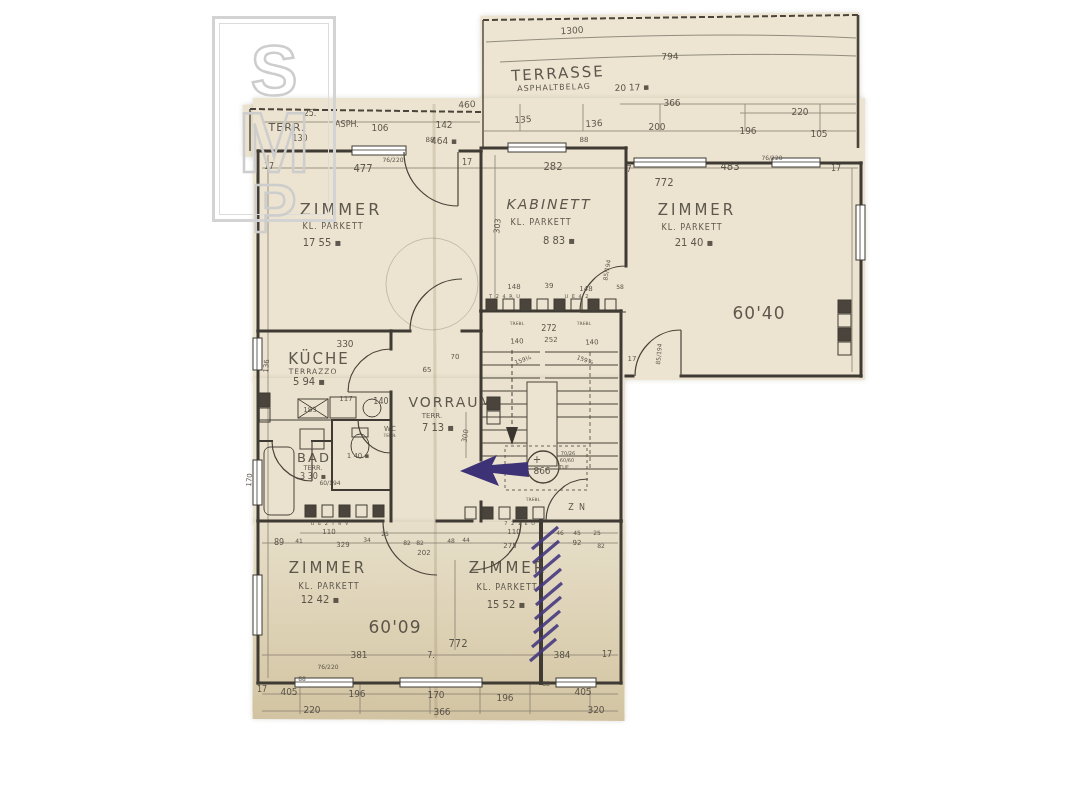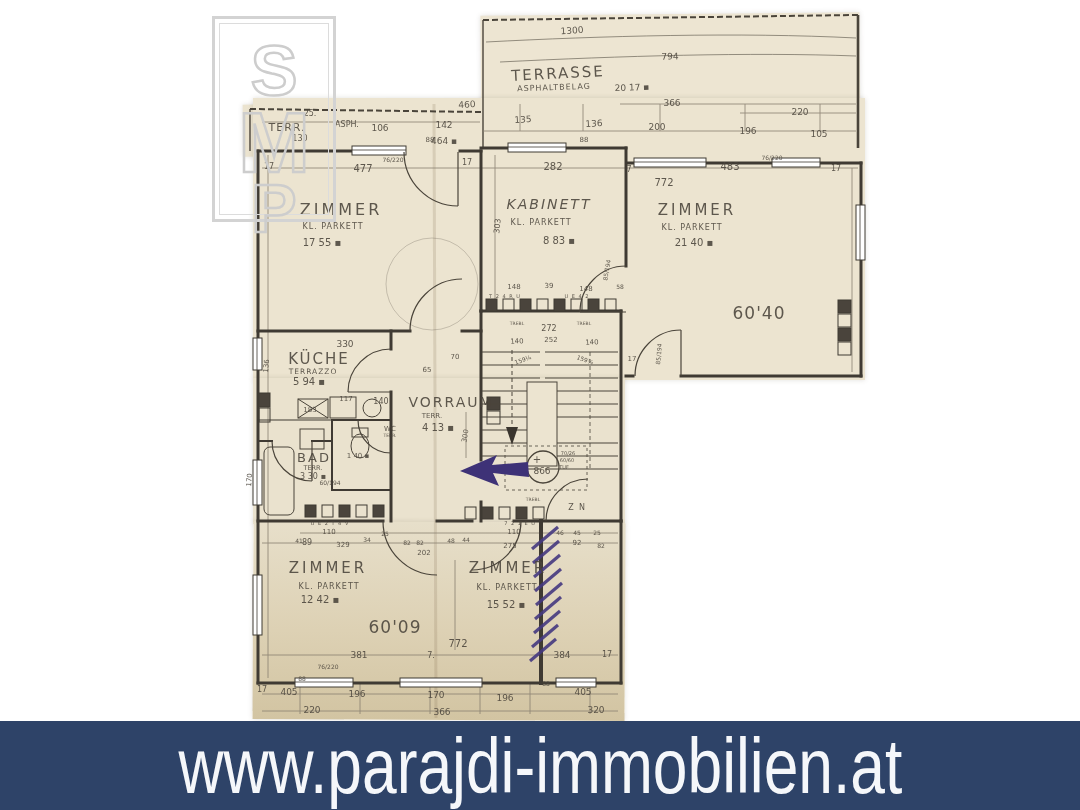--- a/index.html
+++ b/index.html
@@ -299,30 +299,30 @@
       <span class="plbl" style="left: 309px; top: 382px; font-size: 10px; transform: translate(-50%, -50%) rotate(0deg);">5 94 ▪</span>
       <span class="plbl" style="left: 267px; top: 366px; font-size: 7px; transform: translate(-50%, -50%) rotate(-85deg);">136</span>
       <span class="plbl" style="left: 250px; top: 480px; font-size: 7px; transform: translate(-50%, -50%) rotate(-85deg);">170</span>
       <span class="plbl" style="left: 346px; top: 399px; font-size: 7px; transform: translate(-50%, -50%) rotate(0deg);">117</span>
       <span class="plbl" style="left: 381px; top: 402px; font-size: 8px; transform: translate(-50%, -50%) rotate(0deg);">140</span>
       <span class="plbl" style="left: 310px; top: 410px; font-size: 7px; transform: translate(-50%, -50%) rotate(0deg);">183</span>
       <span class="plbl" style="left: 427px; top: 354px; font-size: 7px; transform: translate(-50%, -50%) rotate(0deg); margin-top: 16px;">65</span>
       <span class="plbl" style="left: 455px; top: 357px; font-size: 7px; transform: translate(-50%, -50%) rotate(0deg);">70</span>
       <span class="plbl" style="left: 451px; top: 402px; font-size: 14px; letter-spacing: 2px; transform: translate(-50%, -50%) rotate(0deg);">VORRAUM</span>
       <span class="plbl" style="left: 432px; top: 416px; font-size: 7px; transform: translate(-50%, -50%) rotate(0deg);">TERR.</span>
-      <span class="plbl" style="left: 438px; top: 428px; font-size: 10px; transform: translate(-50%, -50%) rotate(0deg);">4 13 ▪</span>
+      <span class="plbl" style="left: 438px; top: 428px; font-size: 10px; transform: translate(-50%, -50%) rotate(0deg);">7 13 ▪</span>
       <span class="plbl" style="left: 466px; top: 436px; font-size: 7px; transform: translate(-50%, -50%) rotate(-80deg);">300</span>
       <span class="plbl" style="left: 390px; top: 429px; font-size: 7px; transform: translate(-50%, -50%) rotate(0deg);">WC</span>
       <span class="plbl" style="left: 390px; top: 436px; font-size: 4.5px; transform: translate(-50%, -50%) rotate(0deg);">TERR.</span>
       <span class="plbl" style="left: 358px; top: 456px; font-size: 7px; transform: translate(-50%, -50%) rotate(0deg);">1 40 ▪</span>
       <span class="plbl" style="left: 314px; top: 457px; font-size: 13px; letter-spacing: 2px; transform: translate(-50%, -50%) rotate(0deg);">BAD</span>
       <span class="plbl" style="left: 313px; top: 468px; font-size: 6.5px; transform: translate(-50%, -50%) rotate(0deg);">TERR.</span>
       <span class="plbl" style="left: 313px; top: 477px; font-size: 8px; transform: translate(-50%, -50%) rotate(0deg);">3 30 ▪</span>
       <span class="plbl" style="left: 330px; top: 483px; font-size: 6px; transform: translate(-50%, -50%) rotate(0deg);">60/194</span>
-      <span class="plbl" style="left: 279px; top: 543px; font-size: 8px; transform: translate(-50%, -50%) rotate(0deg); margin-left: 28px;">89</span>
+      <span class="plbl" style="left: 279px; top: 543px; font-size: 8px; transform: translate(-50%, -50%) rotate(0deg);">89</span>
       <span class="plbl" style="left: 299px; top: 541px; font-size: 6px; transform: translate(-50%, -50%) rotate(0deg);">41</span>
       <span class="plbl" style="left: 329px; top: 532px; font-size: 7px; transform: translate(-50%, -50%) rotate(0deg);">110</span>
       <span class="plbl" style="left: 343px; top: 545px; font-size: 7px; transform: translate(-50%, -50%) rotate(0deg);">329</span>
       <span class="plbl" style="left: 367px; top: 540px; font-size: 6px; transform: translate(-50%, -50%) rotate(0deg);">34</span>
       <span class="plbl" style="left: 385px; top: 534px; font-size: 6px; transform: translate(-50%, -50%) rotate(0deg);">25</span>
       <span class="plbl" style="left: 407px; top: 543px; font-size: 6px; transform: translate(-50%, -50%) rotate(0deg);">82</span>
       <span class="plbl" style="left: 420px; top: 543px; font-size: 6px; transform: translate(-50%, -50%) rotate(0deg);">82</span>
       <span class="plbl" style="left: 424px; top: 553px; font-size: 7px; transform: translate(-50%, -50%) rotate(0deg);">202</span>
       <span class="plbl" style="left: 451px; top: 541px; font-size: 6px; transform: translate(-50%, -50%) rotate(0deg);">48</span>
       <span class="plbl" style="left: 466px; top: 540px; font-size: 6px; transform: translate(-50%, -50%) rotate(0deg);">44</span>
@@ -361,17 +361,14 @@
       <span class="plbl" style="left: 596px; top: 710px; font-size: 9px; transform: translate(-50%, -50%) rotate(0deg);">320</span>
     </div>
 
   <div id="watermark">
     <div class="inner"></div>
     <div class="wm-letter wm-s">S</div>
     <div class="wm-letter wm-m">M</div>
     <div class="wm-letter wm-p">P</div>
   </div>
 
-  <div id="banner">
-    <span>www.parajdi-immobilien.at</span>
-  </div>
 
 </div>
 
 </body></html>

